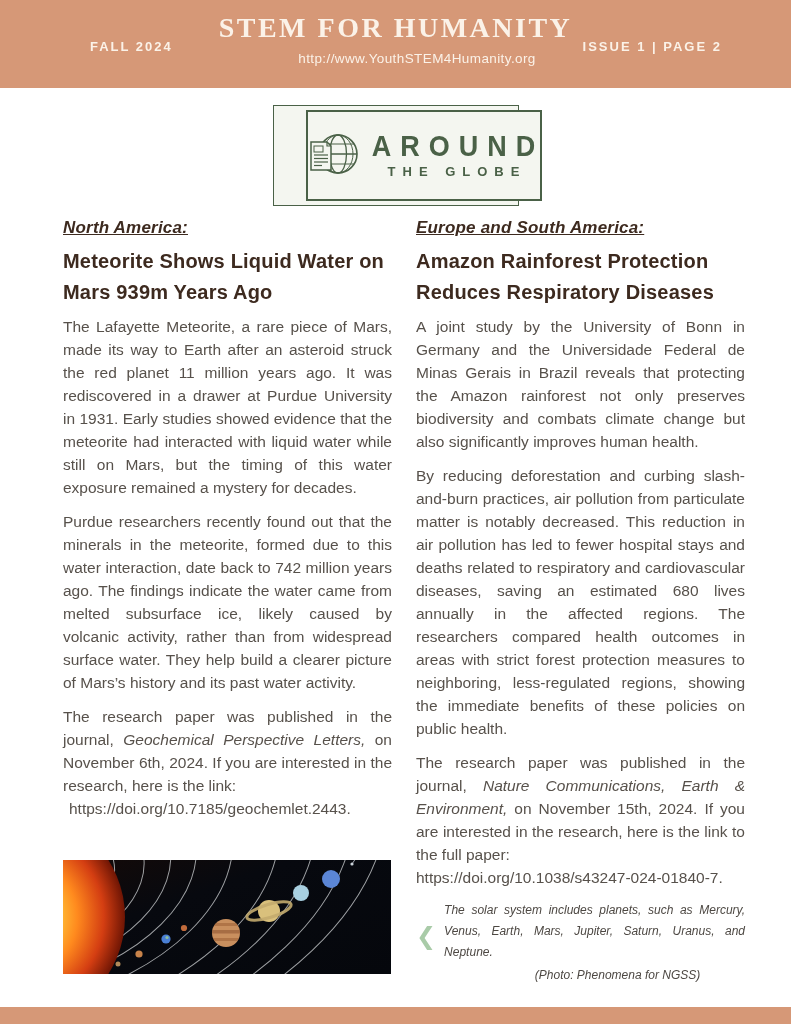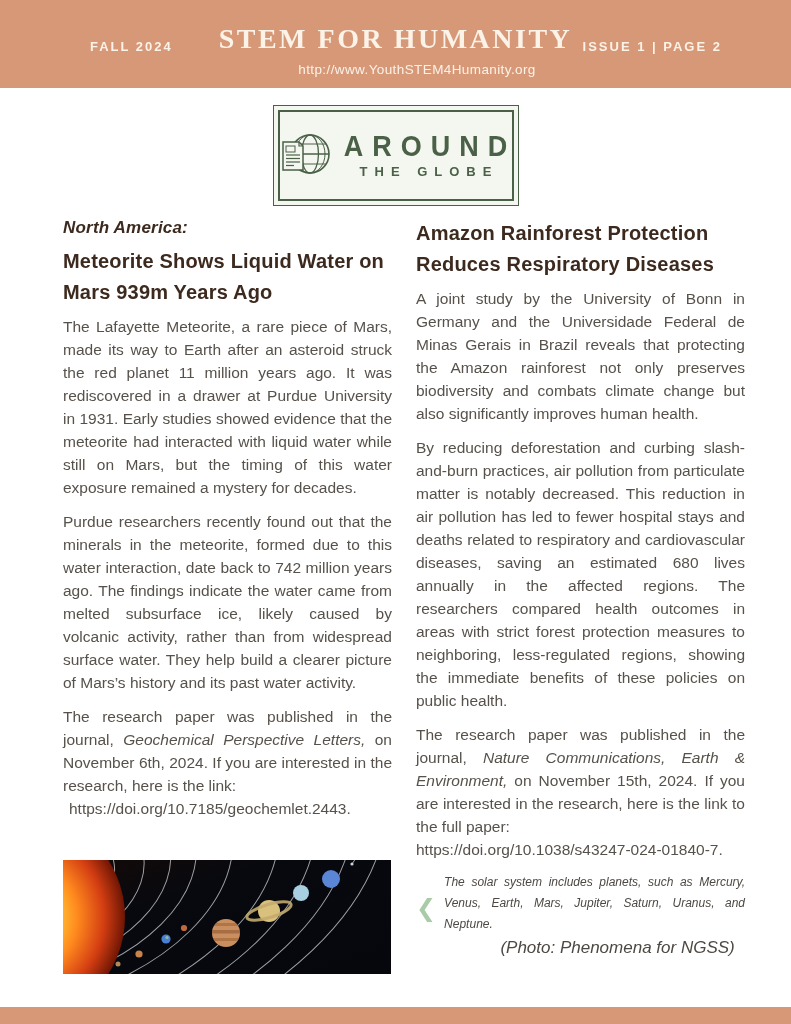--- a/index.html
+++ b/index.html
@@ -8,55 +8,55 @@
   }
   *{margin:0;padding:0;box-sizing:border-box;}
   html,body{background:#e8e8e8;}
   .page{
     width:791px;height:1024px;position:relative;background:#ffffff;overflow:hidden;
     font-family:"Liberation Sans",sans-serif;margin:0 auto;
   }
   
   .header{
     height:88px;background:var(--c-salmon);position:relative;
-    display:flex;flex-direction:column;align-items:center;justify-content:center;
+    display:flex;flex-direction:column;align-items:center;justify-content:flex-start;
     color:var(--c-cream);
   }
   .header .masthead{
     font-family:"Liberation Serif","DejaVu Serif",serif;font-weight:bold;
     font-size:28px;letter-spacing:2.5px;margin-top:12px;
   }
   .header .site-url{font-size:13.5px;letter-spacing:.4px;margin-top:7px;margin-left:43px;}
   .header .side-label{
     position:absolute;top:39px;font-size:13px;font-weight:bold;letter-spacing:2px;
   }
   .header .side-label.left{left:90px;}
   .header .side-label.right{right:69px;}
   
   .logo-wrap{display:flex;justify-content:center;margin-top:17px;}
   .logo-box{
     width:246px;height:101px;background:var(--c-logo_bg);
     border:1px solid var(--c-green);padding:4px;
   }
   .logo-inner{
     border:2px solid var(--c-green);height:100%;width:100%;
-    display:flex;align-items:center;justify-content:center;gap:2px;background:var(--c-logo_bg);
+    display:flex;align-items:center;justify-content:center;gap:2px;background:var(--c-logo_bg);margin-left:28px;
   }
   .logo-words{display:flex;flex-direction:column;align-items:center;color:var(--c-green);}
   .logo-word-top{
     font-size:27px;font-weight:700;letter-spacing:9px;text-indent:9px;
     transform:scaleY(1.12);line-height:1.05;
   }
   .logo-word-bottom{font-size:13px;font-weight:700;letter-spacing:7px;text-indent:7px;margin-top:4px;}
   
   .columns{display:flex;gap:24px;padding:12px 48px 0 63px;}
   .col{width:329px;flex:0 0 329px;}
   .region-label{
     font-size:17px;font-weight:bold;font-style:italic;color:var(--c-heading);
-    margin-bottom:8px;letter-spacing:.2px;
+    margin-bottom:8px;letter-spacing:.2px;text-decoration:underline;
   }
   .article-title{
     font-size:20px;font-weight:bold;color:var(--c-heading);line-height:31px;
     margin-bottom:7px;letter-spacing:.2px;
   }
   .body-p{
     font-size:15.5px;line-height:23px;color:var(--c-body_text);
     text-align:justify;margin-bottom:11px;
   }
   .journal-name{font-style:italic;}
@@ -73,21 +73,21 @@
   .chevron{
     color:var(--c-green_light);font-size:24px;font-weight:bold;line-height:1;
     margin-top:24px;font-family:"DejaVu Sans",sans-serif;flex:0 0 auto;
   }
   .caption-body{flex:1;}
   .caption-text{
     font-size:12px;font-style:italic;color:var(--c-caption_text);
     line-height:21px;text-align:justify;
   }
   .photo-credit{
-    font-size:17px;font-style:italic;color:var(--c-caption_text);
+    font-size:12px;font-style:italic;color:var(--c-caption_text);
     line-height:21px;text-align:center;padding-left:46px;margin-top:2px;
   }
   
   .footer-bar{position:absolute;left:0;right:0;bottom:0;height:17px;background:var(--c-salmon);}
 </style>
 </head>
 <body>
 
 <div class="page">
 
@@ -187,20 +187,21 @@
           <ellipse cx="206" cy="51" rx="23" ry="6.5" fill="none" stroke="#C3AB6E" stroke-width="3" transform="rotate(-17 206 51)" opacity="0.9"></ellipse>
           <circle cx="238" cy="33" r="8" fill="#A8CFE0"></circle>
           <circle cx="268" cy="19" r="9" fill="#5B86D6"></circle>
           <circle cx="289" cy="4" r="1.6" fill="#CBD3DA"></circle>
           <line x1="289" y1="4" x2="293" y2="-2" stroke="#CBD3DA" stroke-width="0.8"></line>
         </svg>
       </div>
     </div>
 
     <div class="col">
+      <div class="region-label">Europe and South America:</div>
       <div class="article-title">Amazon Rainforest Protection Reduces Respiratory Diseases</div>
       <p class="body-p">A joint study by the University of Bonn in Germany and the Universidade Federal de Minas Gerais in Brazil reveals that protecting the Amazon rainforest not only preserves biodiversity and combats climate change but also significantly improves human health.</p>
       <p class="body-p">By reducing deforestation and curbing slash-and-burn practices, air pollution from particulate matter is notably decreased. This reduction in air pollution has led to fewer hospital stays and deaths related to respiratory and cardiovascular diseases, saving an estimated 680 lives annually in the affected regions. The researchers compared health outcomes in areas with strict forest protection measures to neighboring, less-regulated regions, showing the immediate benefits of these policies on public health.</p>
       <p class="body-p"><span>The research paper was published in the journal, </span><span class="journal-name">Nature Communications, Earth &amp; Environment,</span><span> on November 15th, 2024. If you are interested in the research, here is the link to the full paper:</span><span class="doi-link">https://doi.org/10.1038/s43247-024-01840-7.</span></p>
 
       <div class="caption-row">
         <span class="chevron">❮</span>
         <div class="caption-body">
           <div class="caption-text">The solar system includes planets, such as Mercury, Venus, Earth, Mars, Jupiter, Saturn, Uranus, and Neptune.</div>
           <div class="photo-credit">(Photo: Phenomena for NGSS)</div>

